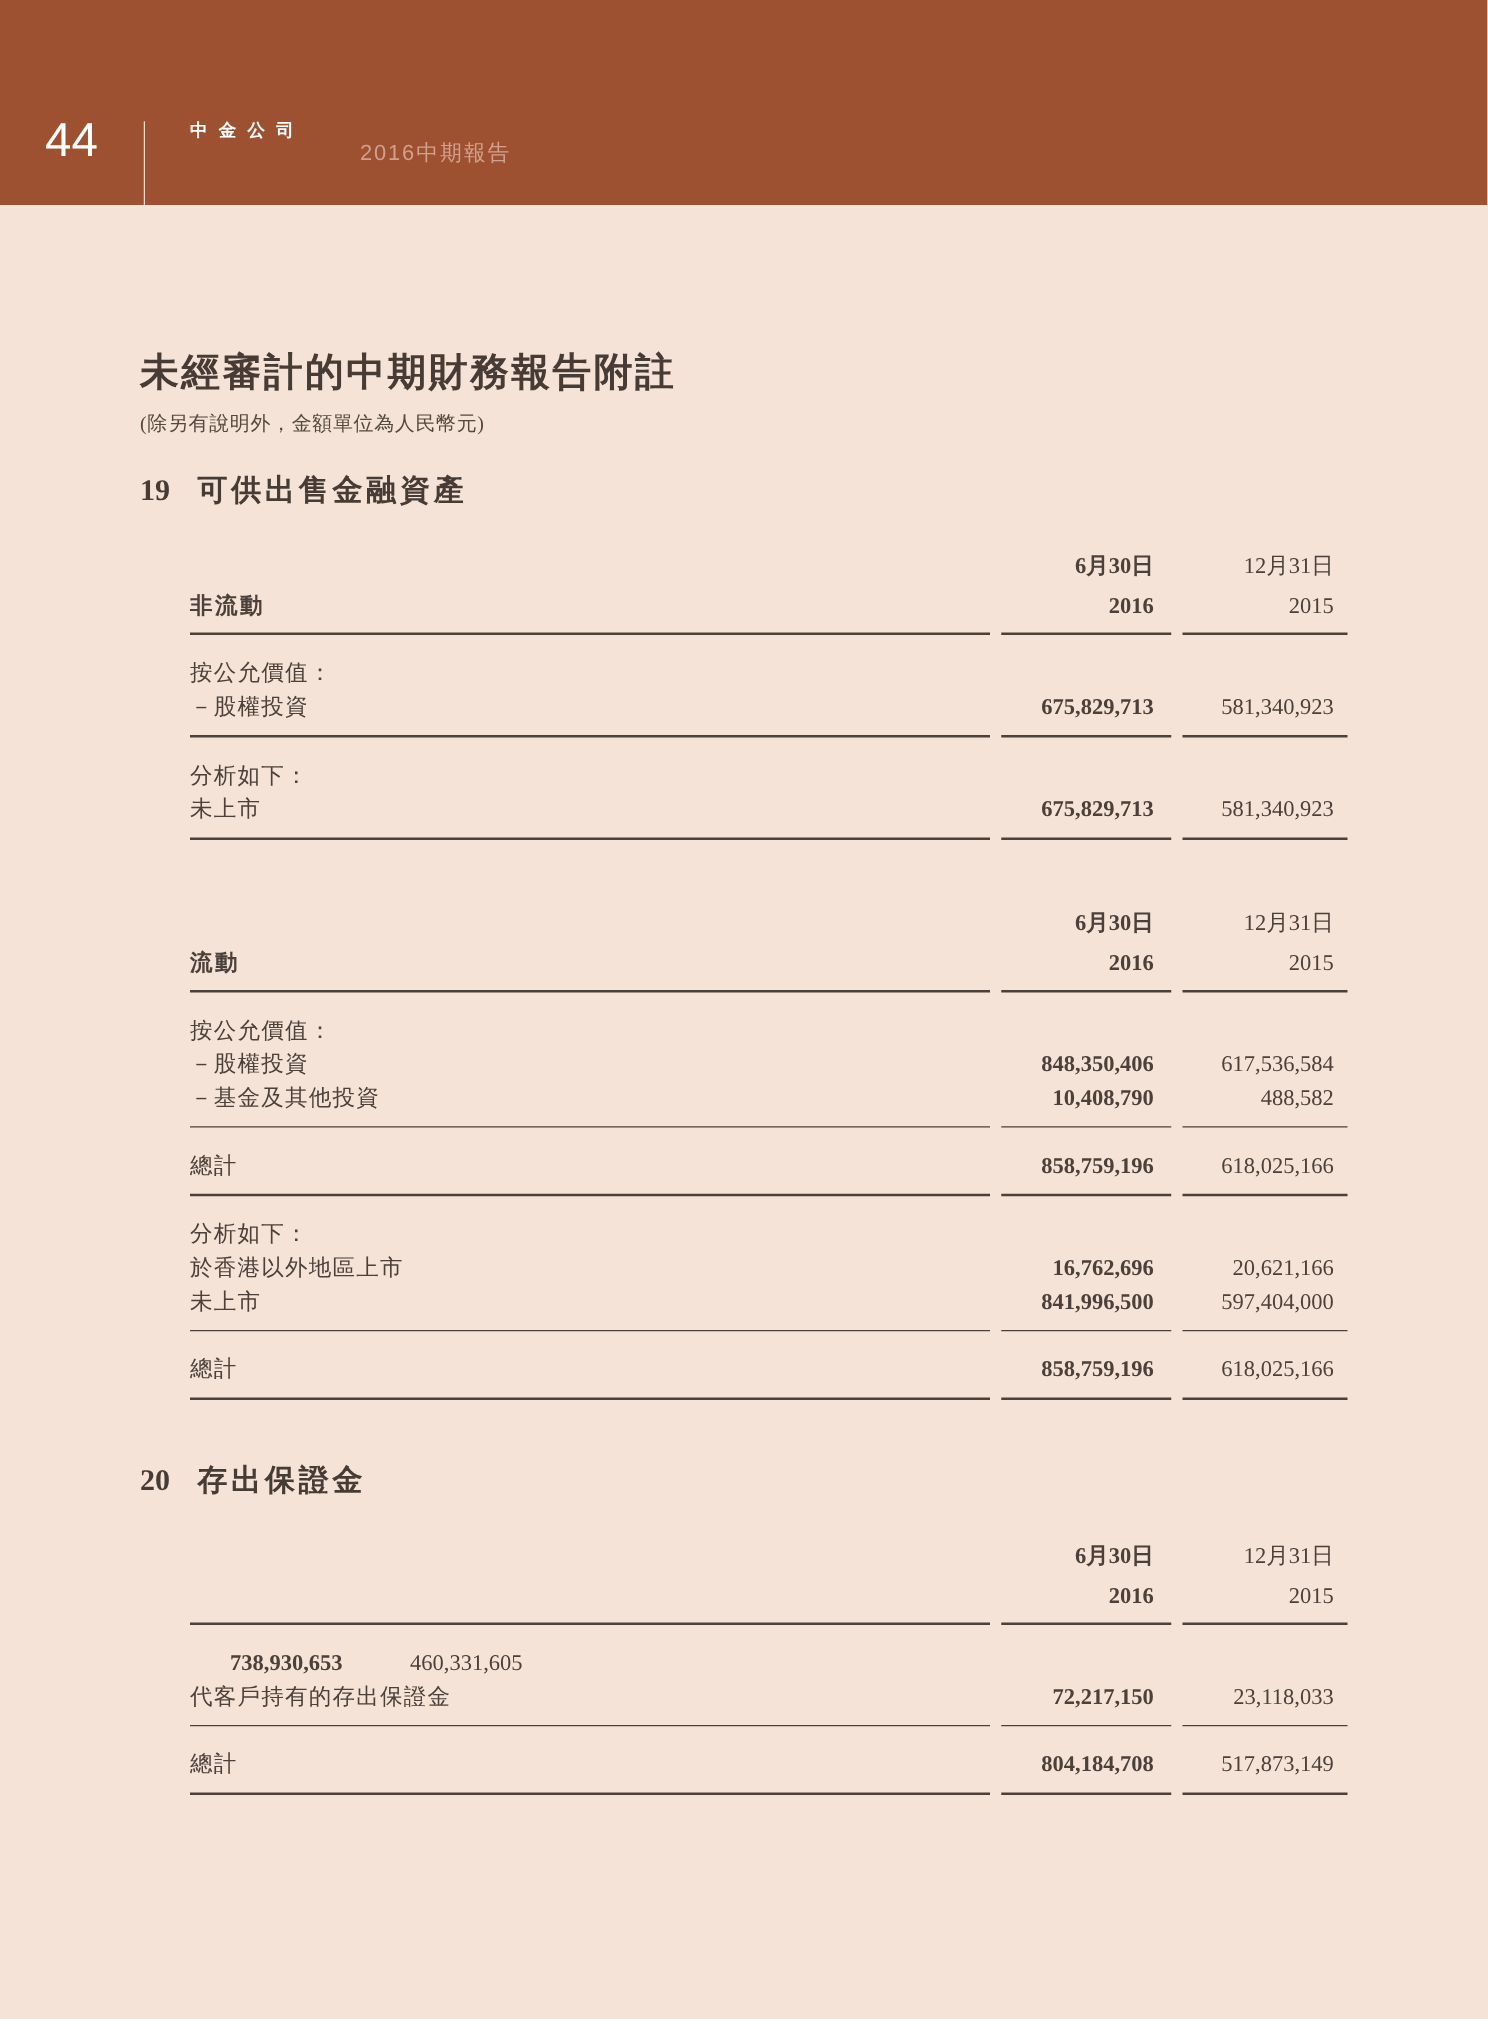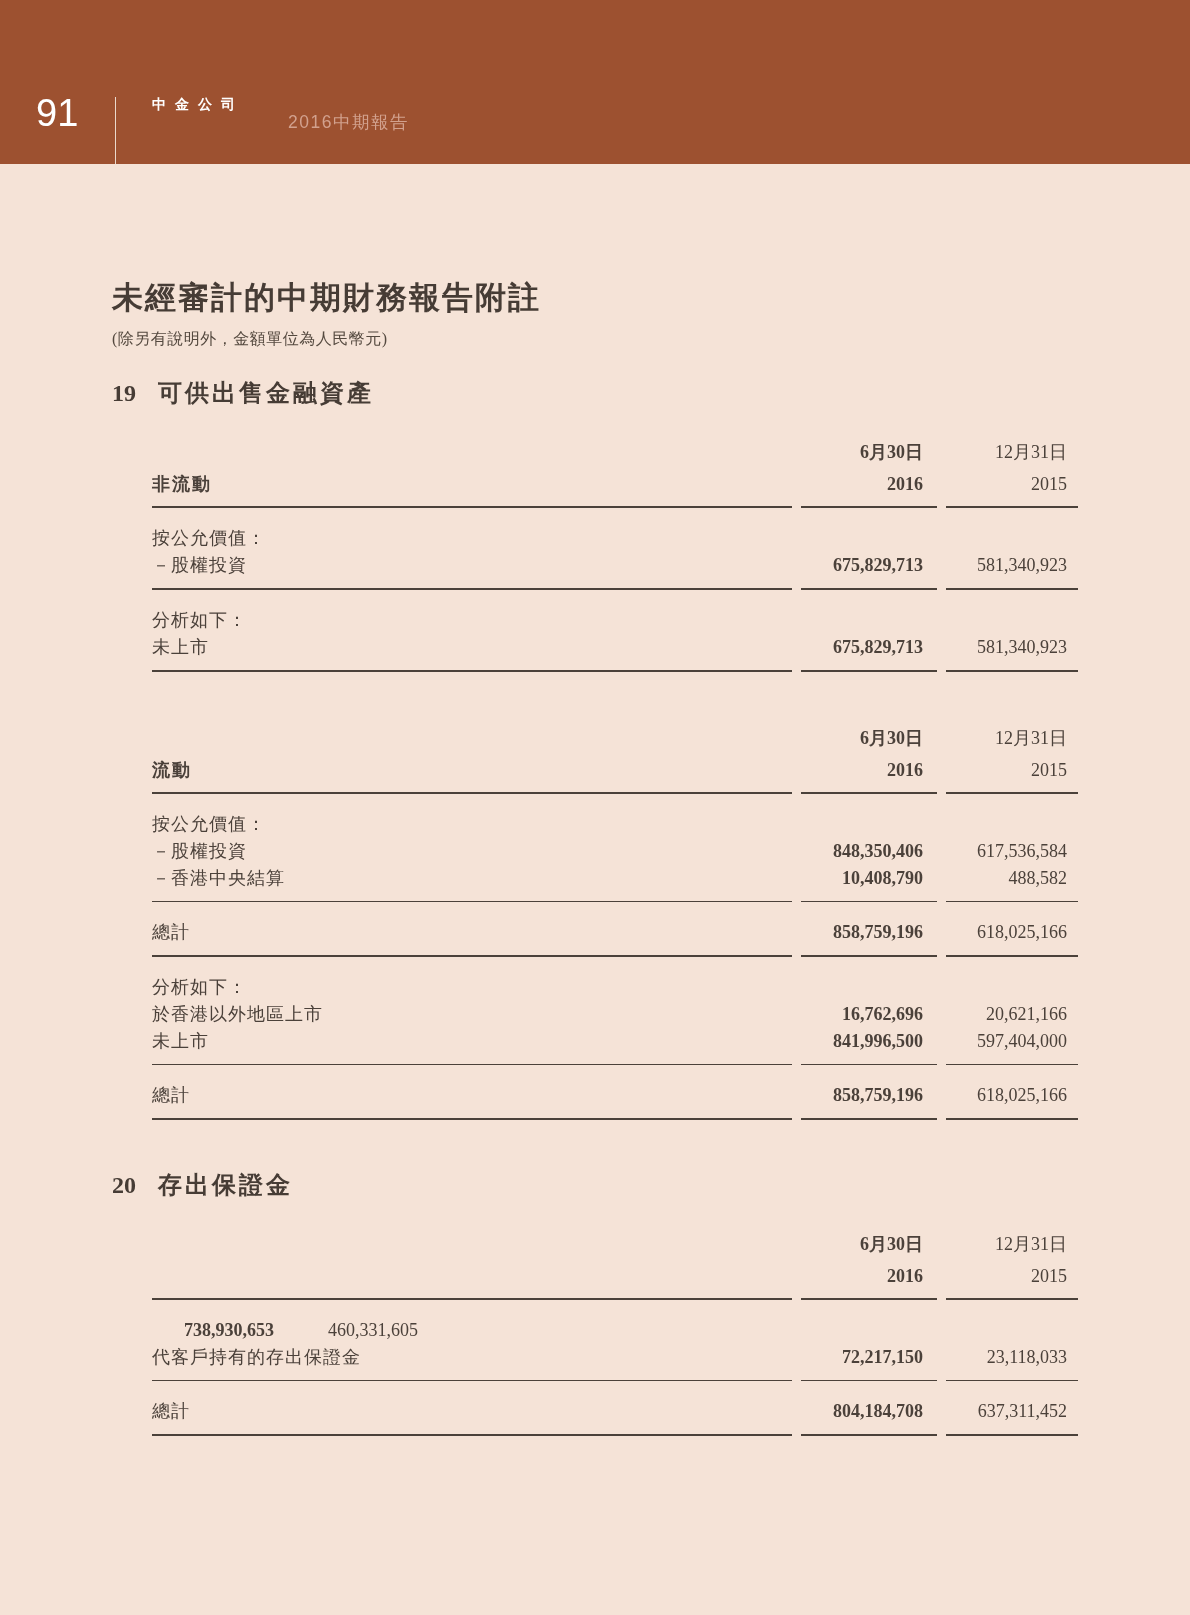--- a/index.html
+++ b/index.html
@@ -89,21 +89,21 @@
   .note{
     margin:38px 112px 0 152px;
     font-size:18px;line-height:33px;letter-spacing:0.5px;
     text-align:justify;color:var(--table-ink);
   }
 </style>
 </head>
 <body>
 
 <header class="banner">
-  <div class="page-num">91</div>
+  <div class="page-num">44</div>
   <div class="banner-divider"></div>
   <div class="brand">中金公司</div>
   <div class="report-name">2016中期報告</div>
 </header>
 
 <h1 class="doc-title">未經審計的中期財務報告附註</h1>
 <div class="doc-subtitle">(除另有說明外，金額單位為人民幣元)</div>
 
 <main id="sections">
     <section class="section">
@@ -177,21 +177,21 @@
           <div class="c-label">按公允價值：</div>
           <div class="c-v1 num bold"></div>
           <div class="c-v2 num"></div>
         </div>
         <div class="row data">
           <div class="c-label">－股權投資</div>
           <div class="c-v1 num bold">848,350,406</div>
           <div class="c-v2 num">617,536,584</div>
         </div>
         <div class="row data">
-          <div class="c-label">－香港中央結算</div>
+          <div class="c-label">－基金及其他投資</div>
           <div class="c-v1 num bold">10,408,790</div>
           <div class="c-v2 num">488,582</div>
         </div>
         <div class="rule thin">
           <span class="r-label"></span>
           <span class="r-v1"></span>
           <span class="r-v2"></span>
         </div>
         <div class="row data">
           <div class="c-label">總計</div>
@@ -264,21 +264,21 @@
           <div class="c-v2 num">23,118,033</div>
         </div>
         <div class="rule thin">
           <span class="r-label"></span>
           <span class="r-v1"></span>
           <span class="r-v2"></span>
         </div>
         <div class="row data">
           <div class="c-label">總計</div>
           <div class="c-v1 num bold">804,184,708</div>
-          <div class="c-v2 num">637,311,452</div>
+          <div class="c-v2 num">517,873,149</div>
         </div>
         <div class="rule thick">
           <span class="r-label"></span>
           <span class="r-v1"></span>
           <span class="r-v2"></span>
         </div>
       </div>
     </section>
   </main>
 

